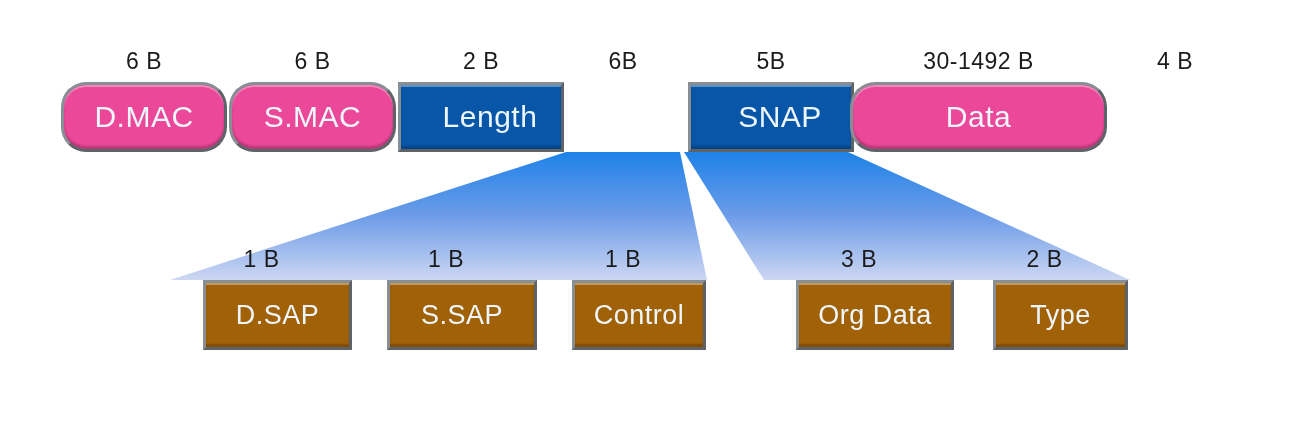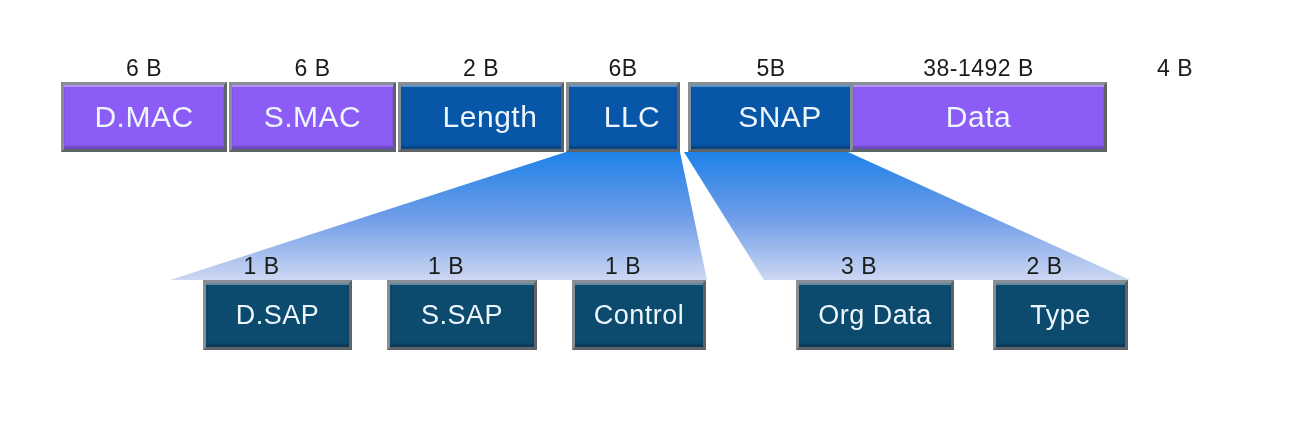--- a/index.html
+++ b/index.html
@@ -8,36 +8,36 @@
     width:1298px;height:428px;
     background:#ffffff;
     font-family:"Liberation Sans", sans-serif;
     overflow:hidden;
   }
   .funnels{position:absolute;left:0;top:0;width:1298px;height:428px;}
   .field{position:absolute;}
   .size{
     height:38px;
     display:flex;align-items:flex-end;justify-content:center;
-    box-sizing:border-box;
+    padding-bottom:7px;box-sizing:border-box;
     font-size:23px;color:#1b1b1b;letter-spacing:.5px;
     white-space:nowrap;
   }
   .box{
     height:70px;box-sizing:border-box;
     border:3px solid;
     border-color:#878e94 #5e6367 #5e6367 #878e94;
     display:flex;align-items:center;justify-content:center;
     color:#edf6fd;font-size:30px;letter-spacing:.5px;
     box-shadow:inset 0 2px 0 rgba(255,255,255,.35), inset 0 -3px 2px rgba(0,0,0,.22);
     white-space:nowrap;
   }
-  .light{background:#8b5cf6;}
+  .light{background:#ec4899;border-radius:25px;}
   .dark{background:#0856a8;padding-left:18px;}
-  .mid{background:#0c4a6e;margin-left:32px;}
+  .mid{background:#a16207;margin-left:32px;}
   .bottom .box{font-size:27px;}
   .toprow{top:44px;}
   .bottom{top:242px;}
 </style>
 </head>
 <body>
 
 <div class="canvas">
 
   <svg class="funnels" viewBox="0 0 1298 428" xmlns="http://www.w3.org/2000/svg" aria-hidden="true">
@@ -59,28 +59,27 @@
   <div class="field toprow" style="left:229px;width:167px">
     <div class="size">6 B</div>
     <div class="box light">S.MAC</div>
   </div>
   <div class="field toprow" style="left:398px;width:166px">
     <div class="size">2 B</div>
     <div class="box dark">Length</div>
   </div>
   <div class="field toprow" style="left:566px;width:114px">
     <div class="size">6B</div>
-    <div class="box dark">LLC</div>
   </div>
   <div class="field toprow" style="left:688px;width:166px">
     <div class="size">5B</div>
     <div class="box dark">SNAP</div>
   </div>
   <div class="field toprow" style="left:850px;width:257px">
-    <div class="size">38-1492 B</div>
+    <div class="size">30-1492 B</div>
     <div class="box light">Data</div>
   </div>
   <div class="field toprow" style="left:1110px;width:130px">
     <div class="size">4 B</div>
   </div>
 
   <div class="field bottom" style="left:171px;width:181px">
     <div class="size">1 B</div>
     <div class="box mid">D.SAP</div>
   </div>

